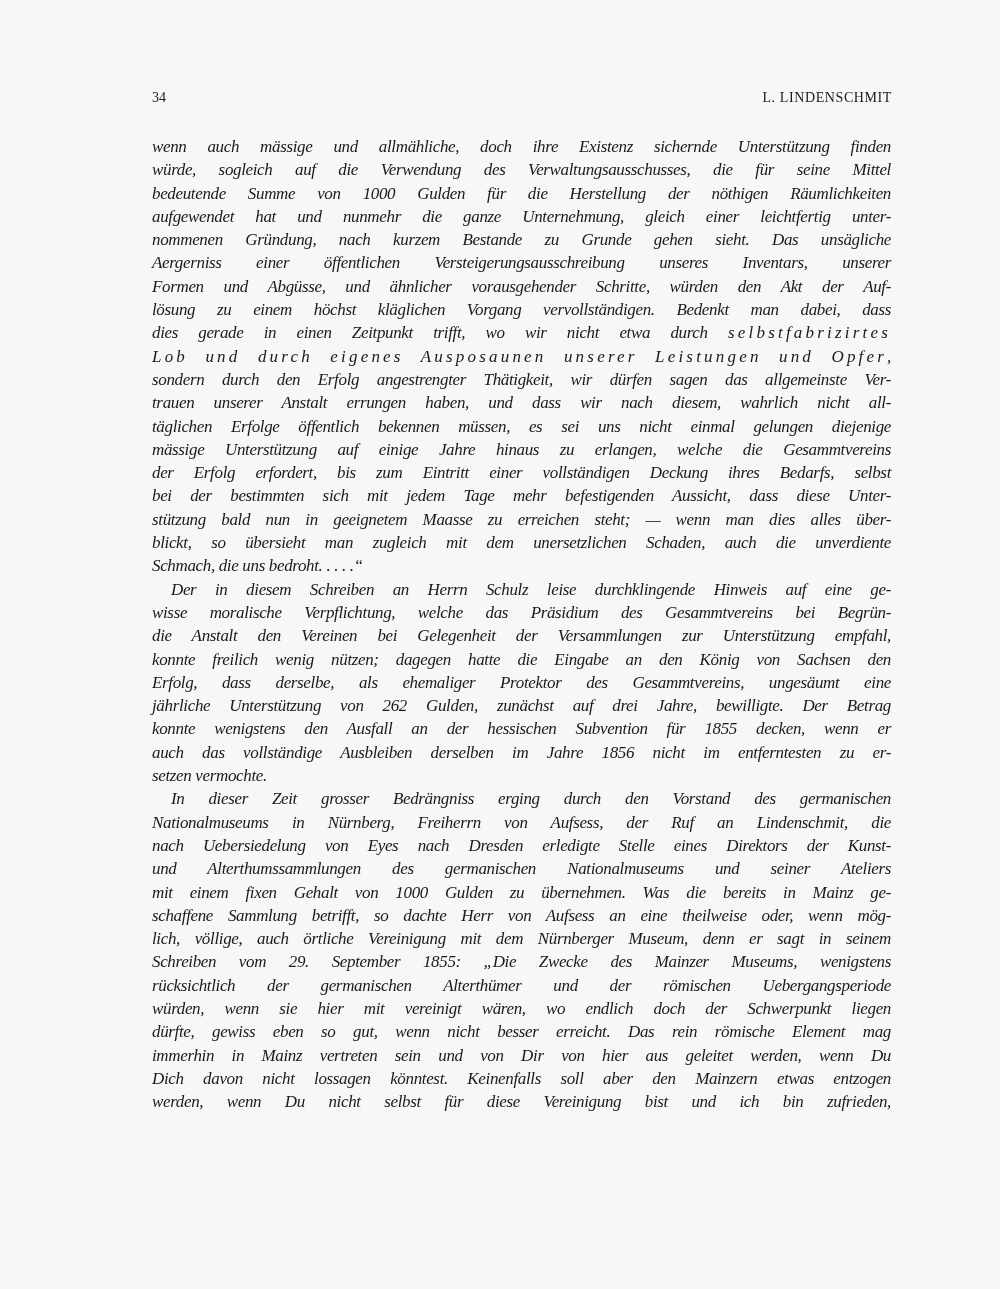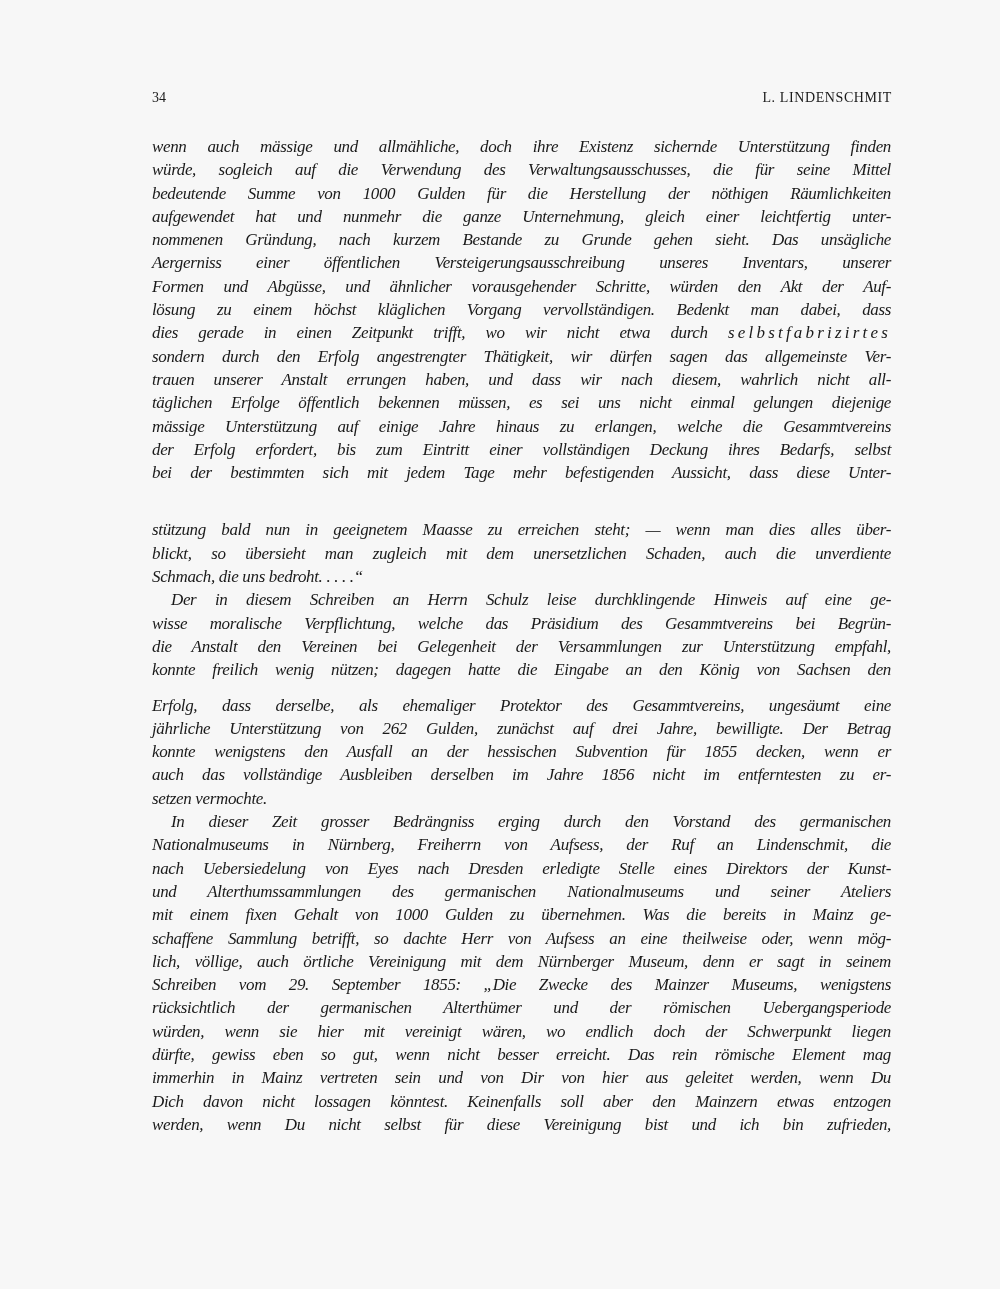--- a/index.html
+++ b/index.html
@@ -45,34 +45,35 @@
 <div class="body-text" id="body-text">
     <div class="line" style="width: 739px; display: block;">wenn auch mässige und allmähliche, doch ihre Existenz sichernde Unterstützung finden</div>
     <div class="line" style="width: 739px; display: block;">würde, sogleich auf die Verwendung des Verwaltungsausschusses, die für seine Mittel</div>
     <div class="line" style="width: 739px; display: block;">bedeutende Summe von 1000 Gulden für die Herstellung der nöthigen Räumlichkeiten</div>
     <div class="line" style="width: 739px; display: block;">aufgewendet hat und nunmehr die ganze Unternehmung, gleich einer leichtfertig unter-</div>
     <div class="line" style="width: 739px; display: block;">nommenen Gründung, nach kurzem Bestande zu Grunde gehen sieht. Das unsägliche</div>
     <div class="line" style="width: 739px; display: block;">Aergerniss einer öffentlichen Versteigerungsausschreibung unseres Inventars, unserer</div>
     <div class="line" style="width: 739px; display: block;">Formen und Abgüsse, und ähnlicher vorausgehender Schritte, würden den Akt der Auf-</div>
     <div class="line" style="width: 739px; display: block;">lösung zu einem höchst kläglichen Vorgang vervollständigen. Bedenkt man dabei, dass</div>
     <div class="line" style="width: 739px; display: block;"><span>dies gerade in einen Zeitpunkt trifft, wo wir nicht etwa durch </span><span class="spaced">selbstfabrizirtes</span></div>
+    <div class="line" style="width: 739px; display: block;"><span class="spaced">Lob und durch eigenes Ausposaunen unserer Leistungen und Opfer</span><span>,</span></div>
     <div class="line" style="width: 739px; display: block;">sondern durch den Erfolg angestrengter Thätigkeit, wir dürfen sagen das allgemeinste Ver-</div>
     <div class="line" style="width: 739px; display: block;">trauen unserer Anstalt errungen haben, und dass wir nach diesem, wahrlich nicht all-</div>
     <div class="line" style="width: 739px; display: block;">täglichen Erfolge öffentlich bekennen müssen, es sei uns nicht einmal gelungen diejenige</div>
     <div class="line" style="width: 739px; display: block;">mässige Unterstützung auf einige Jahre hinaus zu erlangen, welche die Gesammtvereins</div>
     <div class="line" style="width: 739px; display: block;">der Erfolg erfordert, bis zum Eintritt einer vollständigen Deckung ihres Bedarfs, selbst</div>
     <div class="line" style="width: 739px; display: block;">bei der bestimmten sich mit jedem Tage mehr befestigenden Aussicht, dass diese Unter-</div>
-    <div class="line" style="width: 739px; display: block; margin-top: 34px;">stützung bald nun in geeignetem Maasse zu erreichen steht; — wenn man dies alles über-</div>
+    <div class="line" style="width: 739px; display: block;">stützung bald nun in geeignetem Maasse zu erreichen steht; — wenn man dies alles über-</div>
     <div class="line" style="width: 739px; display: block;">blickt, so übersieht man zugleich mit dem unersetzlichen Schaden, auch die unverdiente</div>
     <div class="line last" style="width: 739px; display: block;">Schmach, die uns bedroht. . . . .“</div>
     <div class="line indent" style="width: 739px; display: block;">Der in diesem Schreiben an Herrn Schulz leise durchklingende Hinweis auf eine ge-</div>
     <div class="line" style="width: 739px; display: block;">wisse moralische Verpflichtung, welche das Präsidium des Gesammtvereins bei Begrün-</div>
     <div class="line" style="width: 739px; display: block;">die Anstalt den Vereinen bei Gelegenheit der Versammlungen zur Unterstützung empfahl,</div>
     <div class="line" style="width: 739px; display: block;">konnte freilich wenig nützen; dagegen hatte die Eingabe an den König von Sachsen den</div>
-    <div class="line" style="width: 739px; display: block; margin-top: 12px;">Erfolg, dass derselbe, als ehemaliger Protektor des Gesammtvereins, ungesäumt eine</div>
+    <div class="line" style="width: 739px; display: block;">Erfolg, dass derselbe, als ehemaliger Protektor des Gesammtvereins, ungesäumt eine</div>
     <div class="line" style="width: 739px; display: block;">jährliche Unterstützung von 262 Gulden, zunächst auf drei Jahre, bewilligte. Der Betrag</div>
     <div class="line" style="width: 739px; display: block;">konnte wenigstens den Ausfall an der hessischen Subvention für 1855 decken, wenn er</div>
     <div class="line" style="width: 739px; display: block;">auch das vollständige Ausbleiben derselben im Jahre 1856 nicht im entferntesten zu er-</div>
     <div class="line last" style="width: 739px; display: block;">setzen vermochte.</div>
     <div class="line indent" style="width: 739px; display: block;">In dieser Zeit grosser Bedrängniss erging durch den Vorstand des germanischen</div>
     <div class="line" style="width: 739px; display: block;">Nationalmuseums in Nürnberg, Freiherrn von Aufsess, der Ruf an Lindenschmit, die</div>
     <div class="line" style="width: 739px; display: block;">nach Uebersiedelung von Eyes nach Dresden erledigte Stelle eines Direktors der Kunst-</div>
     <div class="line" style="width: 739px; display: block;">und Alterthumssammlungen des germanischen Nationalmuseums und seiner Ateliers</div>
     <div class="line" style="width: 739px; display: block;">mit einem fixen Gehalt von 1000 Gulden zu übernehmen. Was die bereits in Mainz ge-</div>
     <div class="line" style="width: 739px; display: block;">schaffene Sammlung betrifft, so dachte Herr von Aufsess an eine theilweise oder, wenn mög-</div>

